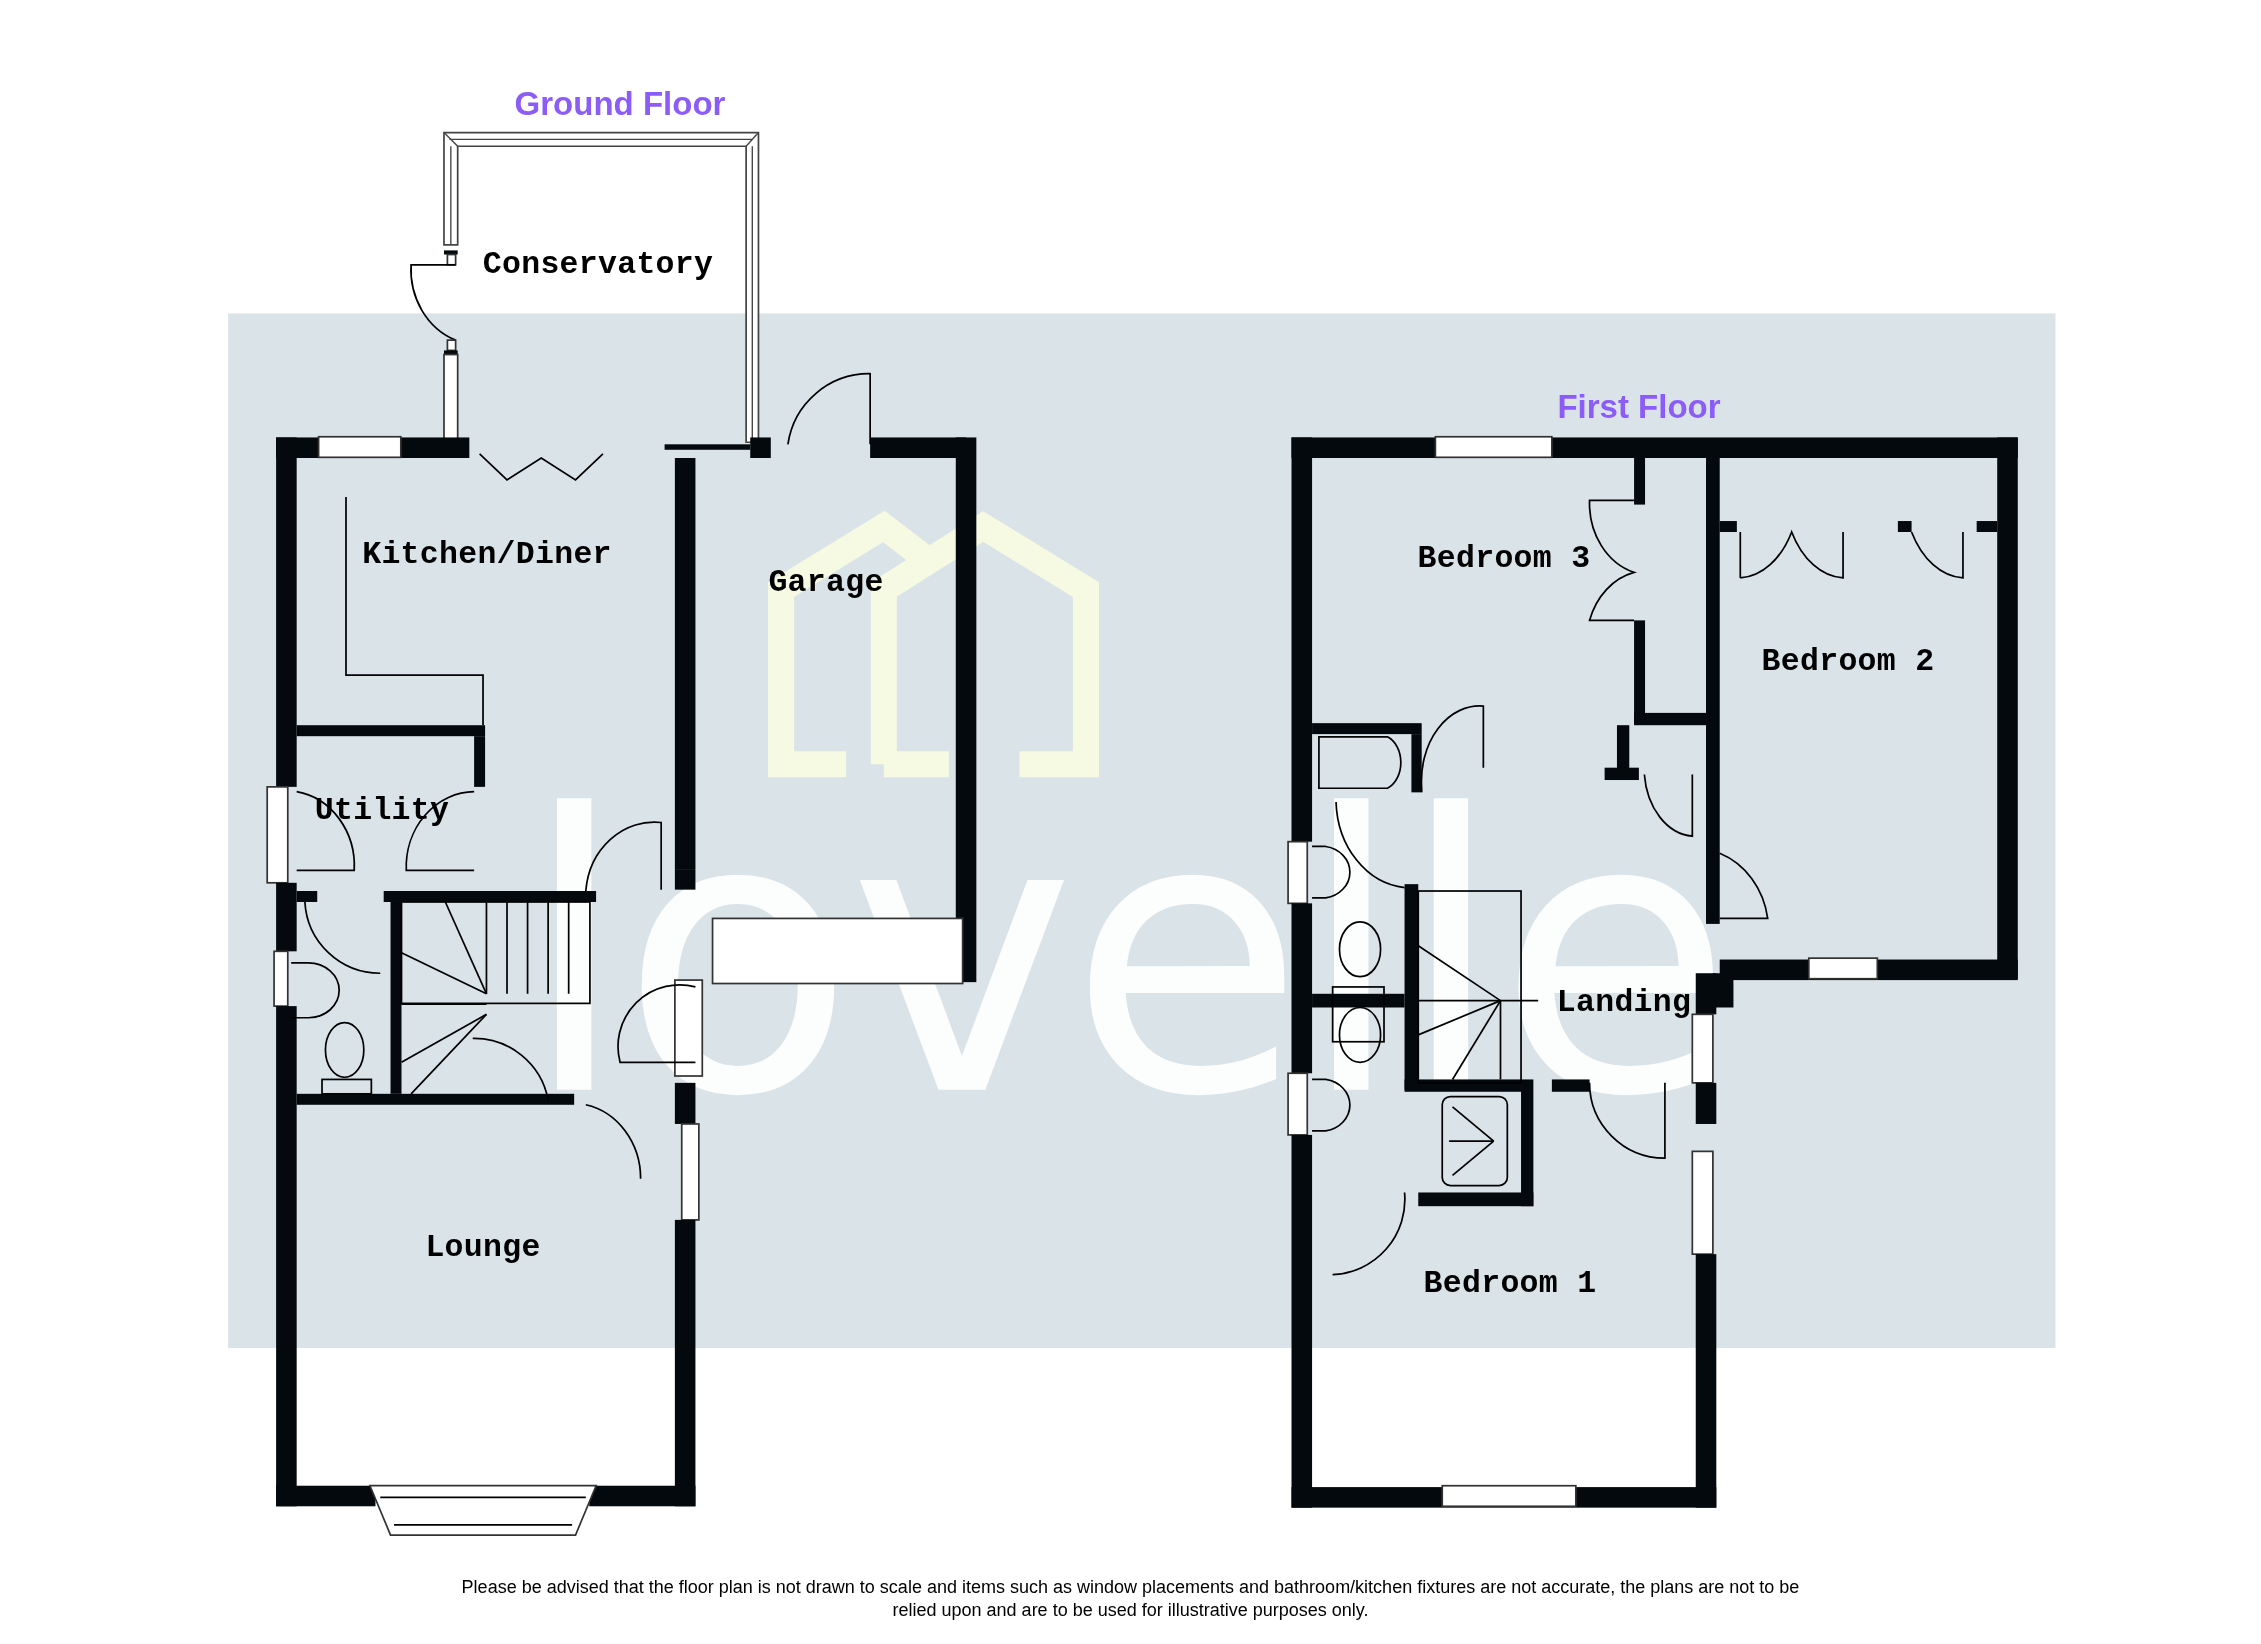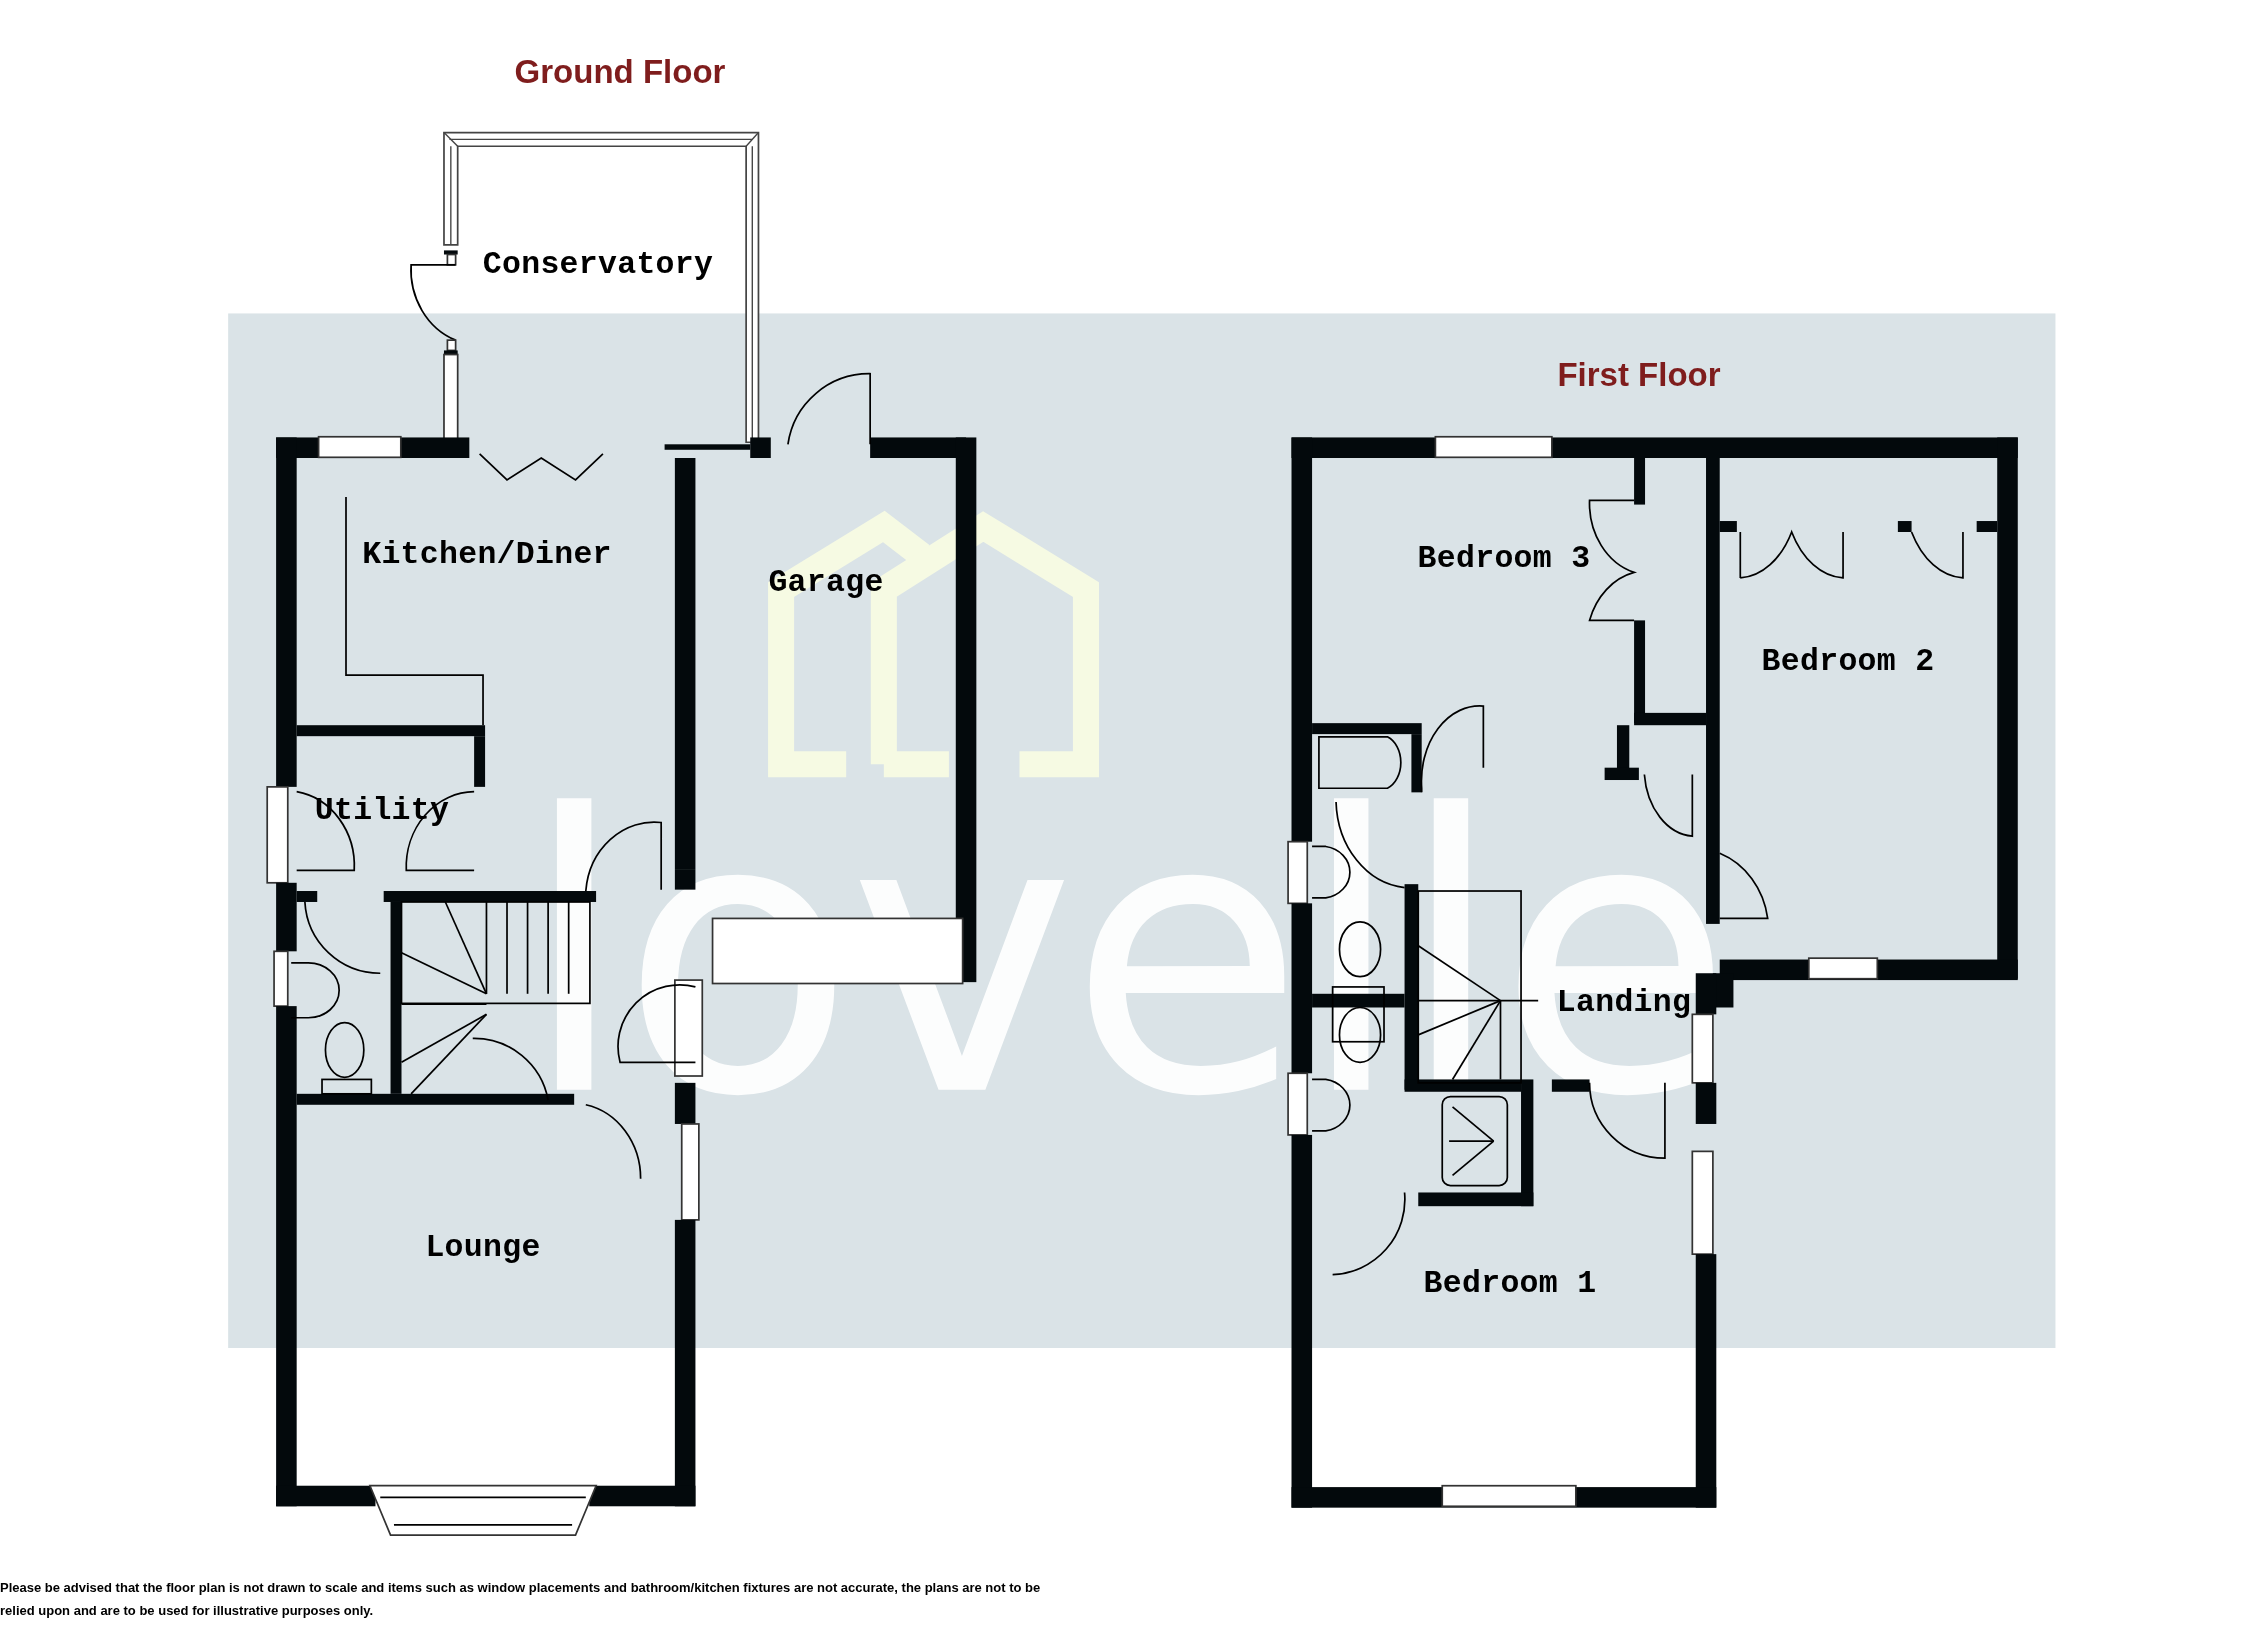--- a/index.html
+++ b/index.html
@@ -1,20 +1,20 @@
 <!DOCTYPE html>
 <html style="font-size:11px"><head>
 <meta charset="utf-8">
 <style>
   html, body { margin:0; padding:0; background:#ffffff; }
   body { width:2261px; height:1645px; position:relative; overflow:hidden; font-family:"Liberation Sans", sans-serif; }
   #plan { position:absolute; left:0; top:0; width:2261px; height:1645px; }
-  .title { position:absolute; font-weight:bold; font-size:33px; color:#7f1d1d; white-space:nowrap; transform:translateX(-50%); }
+  .title { position:absolute; font-weight:bold; font-size:33px; color:#8b5cf6; white-space:nowrap; transform:translateX(-50%);margin-top:32px; }
   .room { position:absolute; font-weight:bold; font-size:31.5px; color:#000; white-space:nowrap; transform:translate(-50%,-50%); letter-spacing:0.3px;font-family:Liberation Mono, monospace; }
-  .disclaimer { position:absolute; left:0; width:2261px; top:1576px; font-size:13px; line-height:23px; color:#000;font-weight:bold; }
+  .disclaimer { position:absolute; left:0; width:2261px; top:1576px; text-align:center; font-size:18px; line-height:23px; color:#000; }
   .disclaimer div { white-space:nowrap; }
   .wall { fill:#03090c; }
   .thin { fill:none; stroke:#000; stroke-width:2.5; }
   .win { fill:#ffffff; stroke:#333; stroke-width:2.5; }
   .cons { fill:#ffffff; stroke:#444; stroke-width:2.5; }
 </style>
 </head>
 <body>
 
 <svg id="plan" viewBox="0 0 3300 2400" xmlns="http://www.w3.org/2000/svg">

